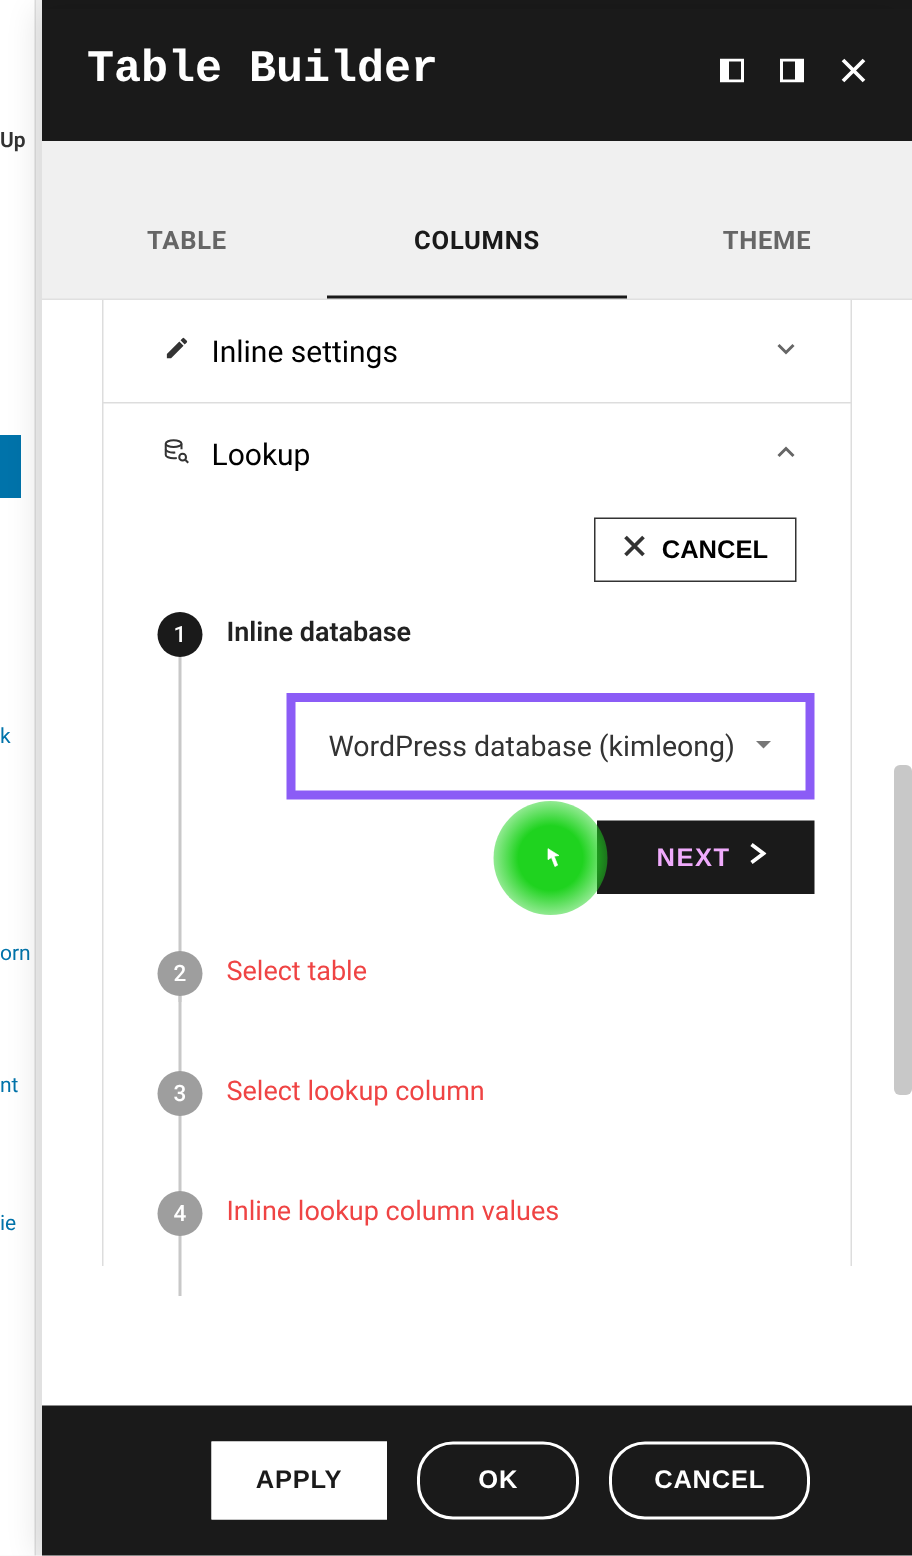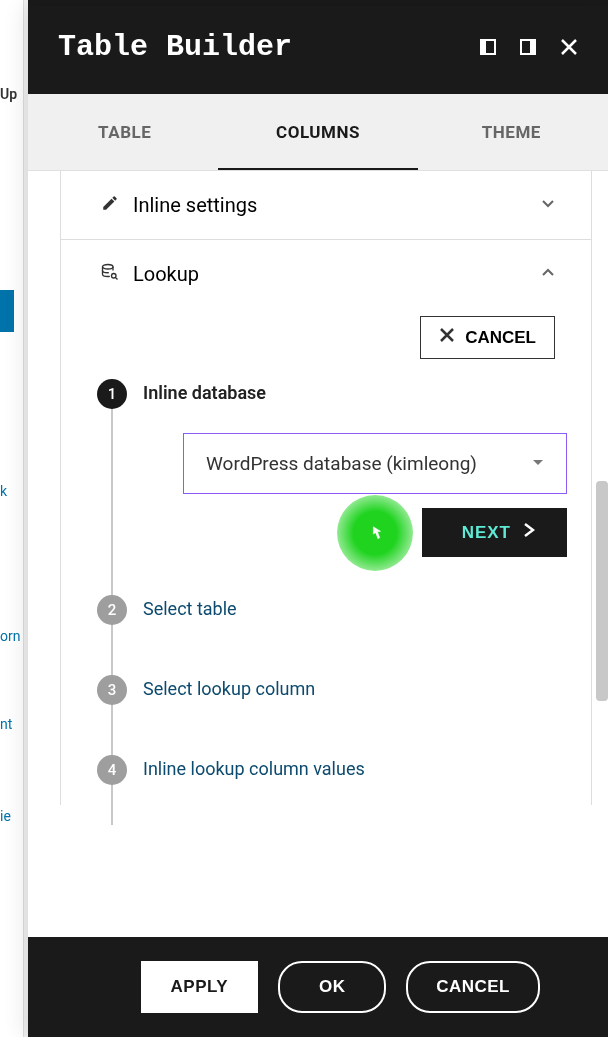--- a/index.html
+++ b/index.html
@@ -12,25 +12,25 @@
   
   .modal { position: absolute; left: 28px; top: 6px; width: 580px; height: 1031px; background: #fff; display: flex; flex-direction: column; box-shadow: -4px 0 20px rgba(0,0,0,0.1); }
   .modal-top-bar { position: absolute; left: 28px; top: 0; width: 580px; height: 6px; background: #1a1a1a; }
   
   .header { background: #1a1a1a; color: #fff; display: flex; align-items: center; justify-content: space-between; padding: 24px 30px 30px 30px; font-family: Liberation Mono, monospace; }
   .header-title { font-size: 30px; font-weight: 600; }
   .header-controls { display: flex; gap: 24px; align-items: center; }
   .header-icon { cursor: pointer; display: flex; align-items: center; justify-content: center; }
   
   .tabs { display: flex; background: #f0f0f0; border-bottom: 1px solid #e0e0e0; }
-  .tab { flex: 1; text-align: center; padding: 28px 0; font-size: 17px; font-weight: 700; letter-spacing: 0.5px; color: #666; cursor: pointer; }
+  .tab { flex: 1; text-align: center; padding: 28px 0; font-size: 17px; font-weight: 700; letter-spacing: 0.5px; color: #666; cursor: pointer; margin-top: 29px; }
   .tab.active { color: #1a1a1a; position: relative; }
   .tab.active::after { content: ""; position: absolute; left: 50%; transform: translateX(-50%); bottom: 0; width: 200px; height: 2px; background: #1a1a1a; }
   
-  .body { flex: 1; overflow: hidden; position: relative; padding: 0 16px; margin-left: 16px; }
+  .body { flex: 1; overflow: hidden; position: relative; padding: 0 40px; }
   .scroll-track { position: absolute; right: 0; top: 310px; width: 12px; height: 220px; background: #c8c8c8; border-radius: 4px; }
   
   .section { border-top: 1px solid #ddd; border-left: 1px solid #ddd; border-right: 1px solid #ddd; }
   .section:first-child { border-top: none; }
   .section-header { display: flex; align-items: center; justify-content: space-between; padding: 22px 36px 22px 40px; cursor: pointer; }
   .section-header-left { display: flex; align-items: center; gap: 14px; }
   .section-title { font-size: 20px; }
   .section-icon svg { width: 18px; height: 18px; }
   
   .section.top-cut { border-top: none; }
@@ -38,30 +38,30 @@
   .lookup-body { padding: 8px 24px 20px 36px; }
   .cancel-row { display: flex; justify-content: flex-end; margin-bottom: 20px; padding-right: 12px; }
   .cancel-btn { display: inline-flex; align-items: center; gap: 10px; border: 1px solid #333; background: #fff; padding: 10px 18px; font-size: 17px; font-weight: 600; cursor: pointer; }
   
   .steps { position: relative; }
   .step { display: flex; align-items: flex-start; gap: 16px; position: relative; }
   .step-circle { width: 30px; height: 30px; border-radius: 50%; background: #9e9e9e; color: #fff; display: flex; align-items: center; justify-content: center; font-size: 15px; font-weight: 500; flex-shrink: 0; z-index: 2; }
   .step-circle.active { background: #1a1a1a; }
   .step-content { flex: 1; padding-top: 3px; }
   .step-label { font-size: 18px; font-weight: 600; color: #222; }
-  .step-label.muted { font-weight: 400; color: #0c4a6e; }
+  .step-label.muted { font-weight: 400; color: #ef4444; }
   .step-line { position: absolute; left: 14px; top: 30px; width: 2px; background: #c8c8c8; z-index: 1; }
   
   .step-inner { padding: 30px 0 28px 40px; }
-  .select { border: 1px solid #8b5cf6; background: #fff; padding: 18px 22px; display: flex; align-items: center; justify-content: space-between; cursor: pointer; }
+  .select { border: 6px solid #8b5cf6; background: #fff; padding: 18px 22px; display: flex; align-items: center; justify-content: space-between; cursor: pointer; }
   .select-text { font-size: 19px; color: #333; }
   .select-caret { color: #777; }
   
   .next-wrap { display: flex; justify-content: flex-end; margin-top: 14px; position: relative; }
-  .next-btn { background: #1a1a1a; color: #5eead4; border: none; padding: 14px 32px 14px 40px; font-size: 17px; font-weight: 700; letter-spacing: 1px; cursor: pointer; display: flex; align-items: center; gap: 12px; }
+  .next-btn { background: #1a1a1a; color: #f0abfc; border: none; padding: 14px 32px 14px 40px; font-size: 17px; font-weight: 700; letter-spacing: 1px; cursor: pointer; display: flex; align-items: center; gap: 12px; }
   .click-marker { position: absolute; width: 76px; height: 76px; border-radius: 50%; background: radial-gradient(circle, #1fd31f 0%, #1fd31f 40%, rgba(31,211,31,0.5) 70%, rgba(31,211,31,0) 100%); left: 50%; top: 50%; transform: translate(-50%, -50%); pointer-events: none; display: flex; align-items: center; justify-content: center; }
   .click-marker svg { transform: translate(2px, 2px); }
   
   .footer { background: #1a1a1a; padding: 24px 68px; display: flex; justify-content: flex-end; gap: 20px; }
   .footer-btn { padding: 14px 28px; font-size: 17px; font-weight: 700; letter-spacing: 0.5px; cursor: pointer; border: 2px solid #fff; min-width: 108px; text-align: center; }
   .footer-btn.primary { background: #fff; color: #1a1a1a; }
   .footer-btn.secondary { background: #1a1a1a; color: #fff; border-radius: 24px; }
 </style>
 </head>
 <body>

